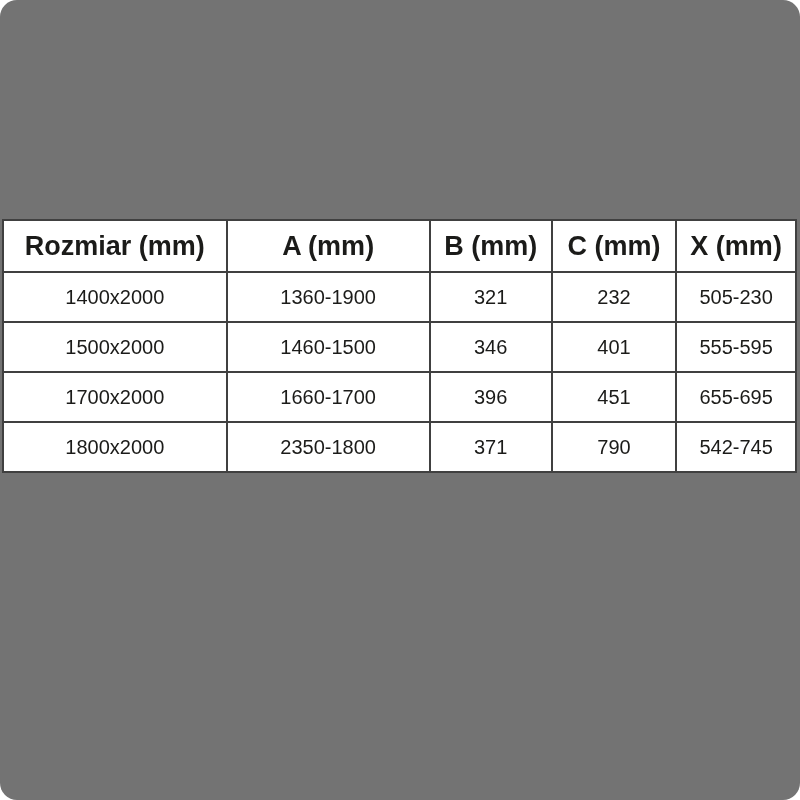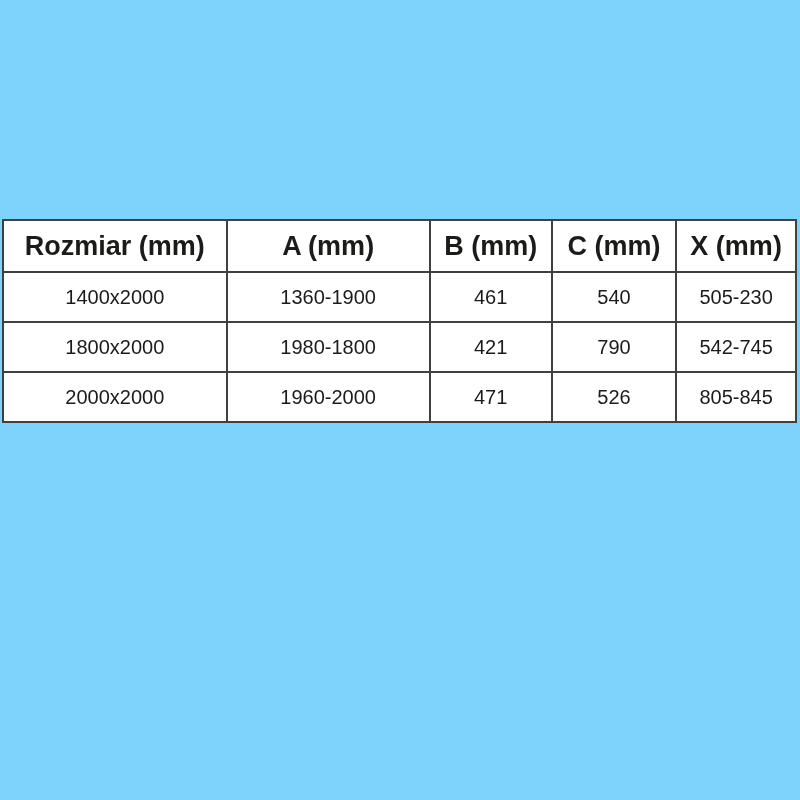--- a/index.html
+++ b/index.html
@@ -8,22 +8,23 @@
     padding: 0;
     width: 800px;
     height: 800px;
     background: #ffffff;
     font-family: "Liberation Sans", "DejaVu Sans", sans-serif;
   }
   .page {
     position: relative;
     width: 800px;
     height: 800px;
-    background: #7dd3fc;
+    background: #737373;
     overflow: hidden;
+    border-radius: 17px;
   }
   .spec-table-wrap {
     position: absolute;
     left: 2px;
     top: 219px;
     width: 795px;
   }
   table.spec-table {
     width: 100%;
     border-collapse: collapse;
@@ -76,34 +77,41 @@
             <th>A (mm)</th>
             <th>B (mm)</th>
             <th>C (mm)</th>
             <th>X (mm)</th>
           </tr>
       </thead>
       <tbody>
           <tr>
             <td>1400x2000</td>
             <td>1360-1900</td>
-            <td>461</td>
-            <td>540</td>
+            <td>321</td>
+            <td>232</td>
             <td>505-230</td>
           </tr>
           <tr>
+            <td>1500x2000</td>
+            <td>1460-1500</td>
+            <td>346</td>
+            <td>401</td>
+            <td>555-595</td>
+          </tr>
+          <tr>
+            <td>1700x2000</td>
+            <td>1660-1700</td>
+            <td>396</td>
+            <td>451</td>
+            <td>655-695</td>
+          </tr>
+          <tr>
             <td>1800x2000</td>
-            <td>1980-1800</td>
-            <td>421</td>
+            <td>2350-1800</td>
+            <td>371</td>
             <td>790</td>
             <td>542-745</td>
-          </tr>
-          <tr>
-            <td>2000x2000</td>
-            <td>1960-2000</td>
-            <td>471</td>
-            <td>526</td>
-            <td>805-845</td>
           </tr>
         </tbody>
     </table>
   </div>
 </div>
 
 </body></html>

